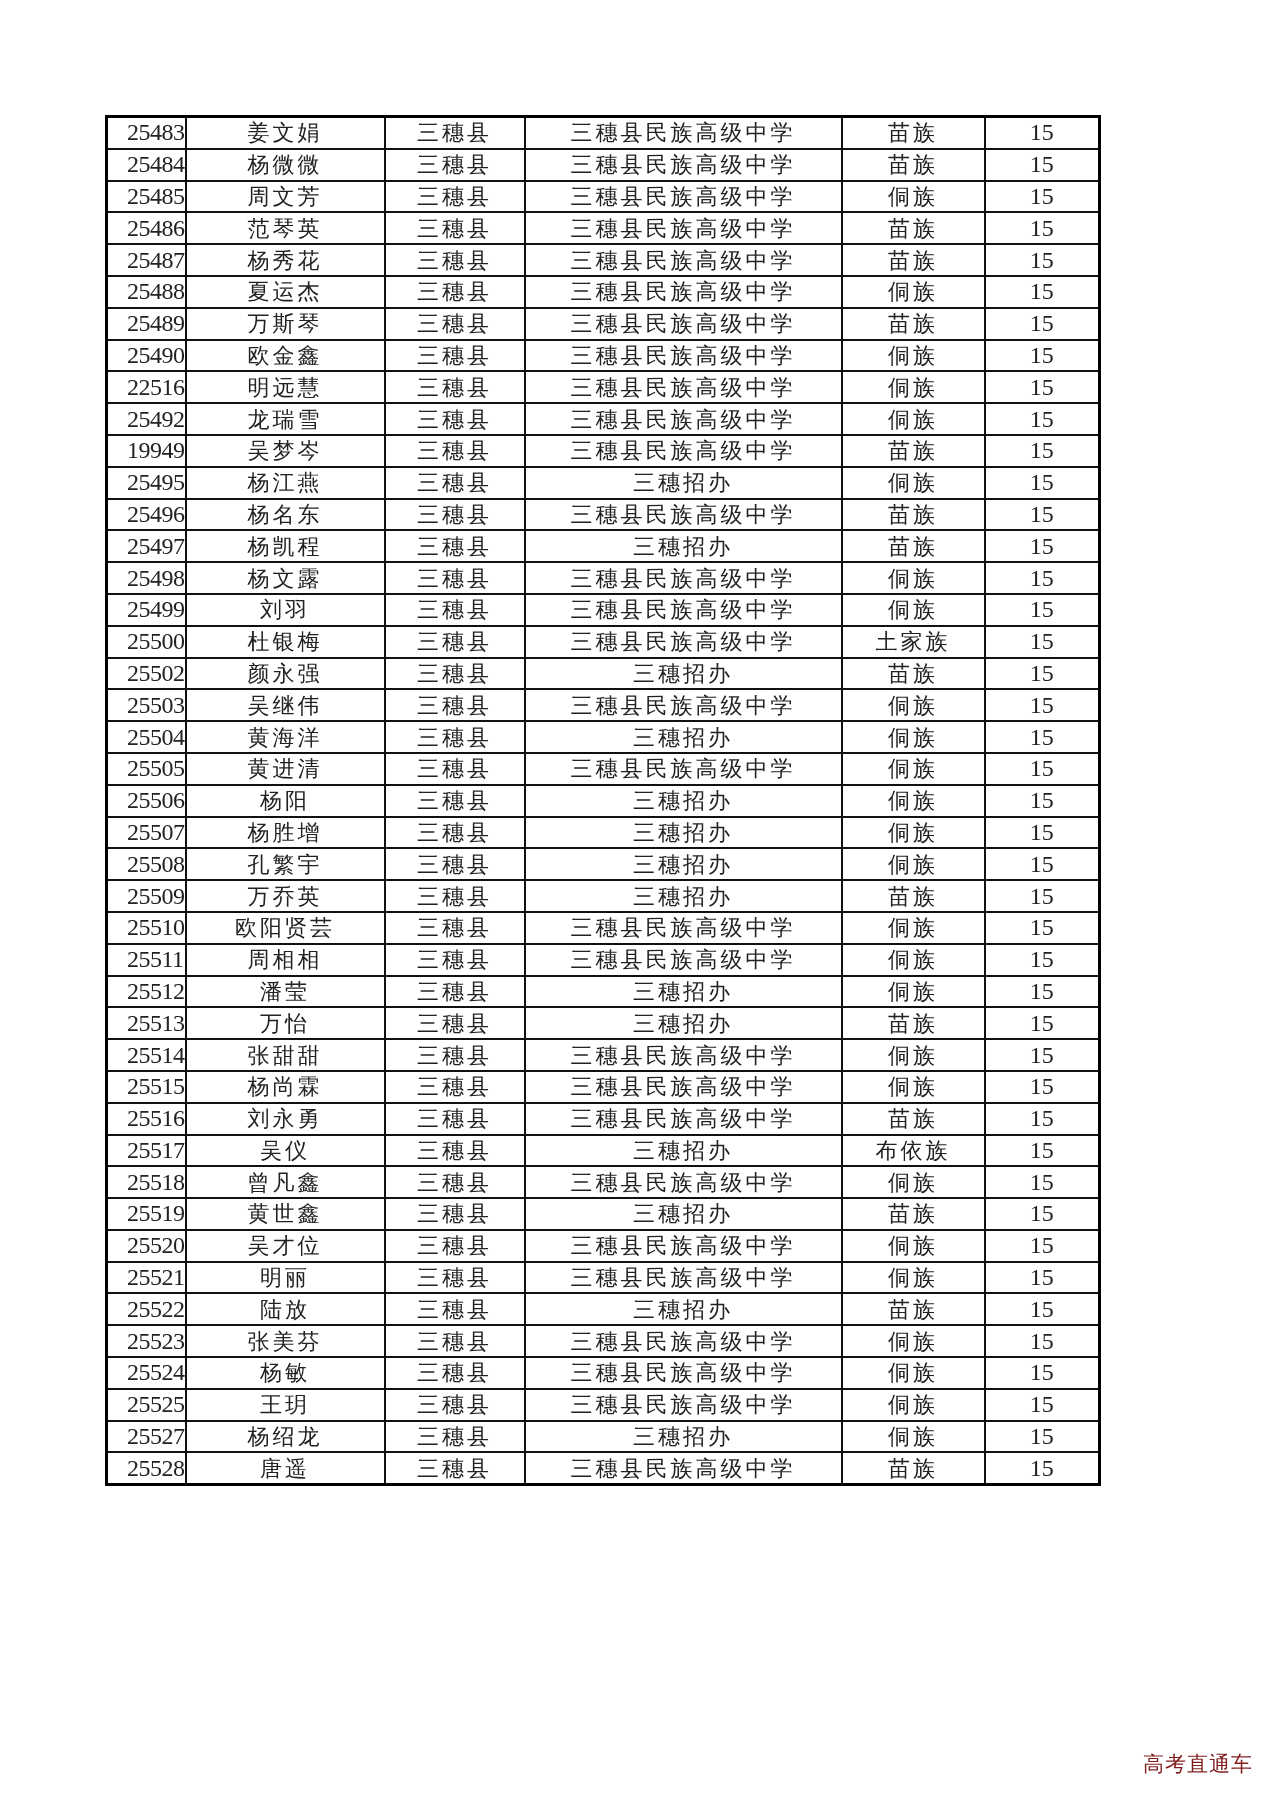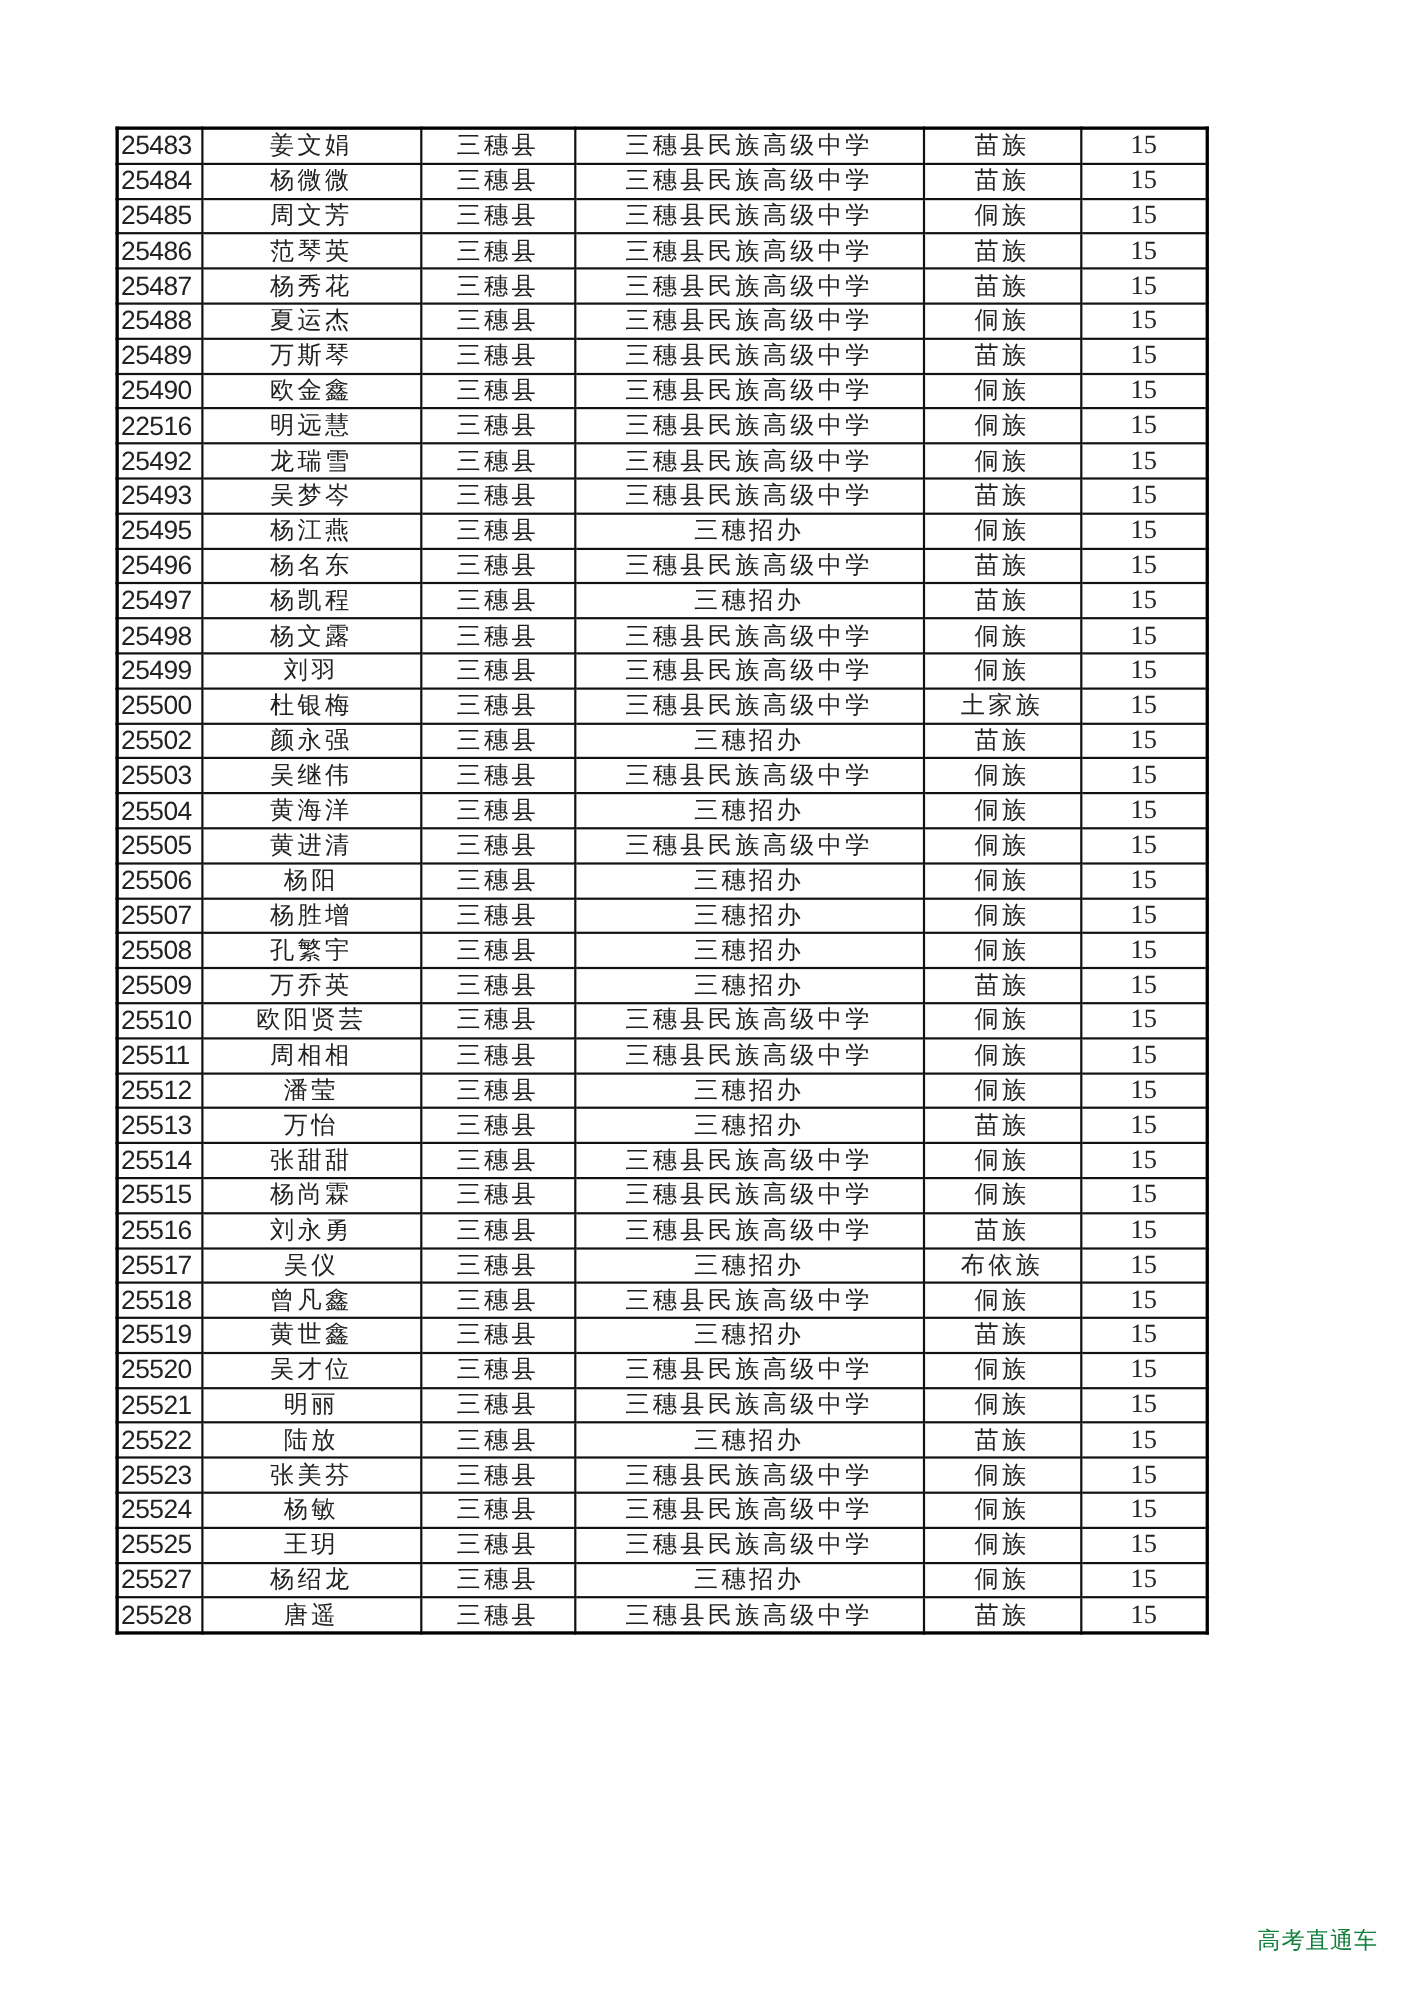--- a/index.html
+++ b/index.html
@@ -8,27 +8,27 @@
   #roster {
     position:absolute; left:105px; top:115px;
     border-collapse:collapse; table-layout:fixed;
     border:3px solid #000;
   }
   #roster td {
     border:2px solid #111; height:29.8px; padding:0;
     font-size:22px; line-height:29px; text-align:center; white-space:nowrap; overflow:hidden;
     color:#222;
   }
-  #roster td.c-id { text-align:left; padding-left:2px; font-family:Liberation Sans, sans-serif; font-size:24px; letter-spacing:-0.5px;border-radius:13px; }
+  #roster td.c-id { text-align:left; padding-left:19px; font-family:Liberation Serif, serif; font-size:24px; letter-spacing:-0.5px; }
   #roster td.c-score { font-family:"Liberation Serif","DejaVu Serif",serif; font-size:24px; }
   #roster td.c-name, #roster td.c-county, #roster td.c-school, #roster td.c-eth { letter-spacing:3px; }
   .watermark {
     position:absolute; left:1143px; top:1750px;
     font-family:"DejaVu Sans","Liberation Sans",sans-serif;
-    font-size:21px; color:#15803d; letter-spacing:1px;
+    font-size:21px; color:#7f1d1d; letter-spacing:1px;
   }
 </style>
 </head>
 <body>
 
 <table id="roster">
   <colgroup>
     <col style="width:77px">
     <col style="width:199px">
     <col style="width:140px">
@@ -111,21 +111,21 @@
       </tr>
       <tr>
         <td class="c-id">25492</td>
         <td class="c-name">龙瑞雪</td>
         <td class="c-county">三穗县</td>
         <td class="c-school">三穗县民族高级中学</td>
         <td class="c-eth">侗族</td>
         <td class="c-score">15</td>
       </tr>
       <tr>
-        <td class="c-id">25493</td>
+        <td class="c-id">19949</td>
         <td class="c-name">吴梦岑</td>
         <td class="c-county">三穗县</td>
         <td class="c-school">三穗县民族高级中学</td>
         <td class="c-eth">苗族</td>
         <td class="c-score">15</td>
       </tr>
       <tr>
         <td class="c-id">25495</td>
         <td class="c-name">杨江燕</td>
         <td class="c-county">三穗县</td>

